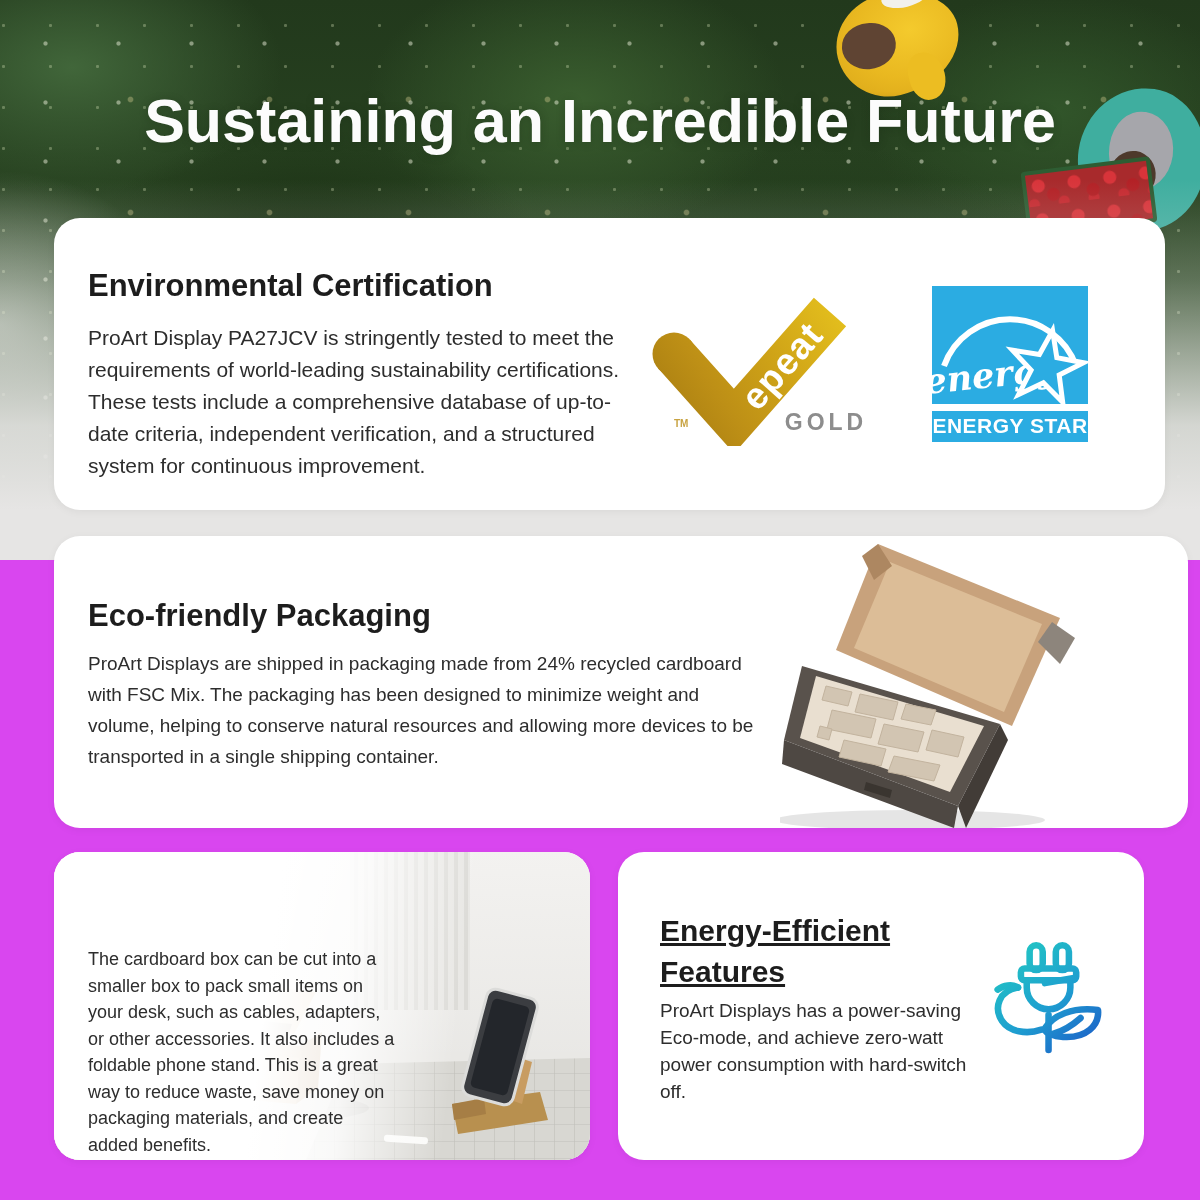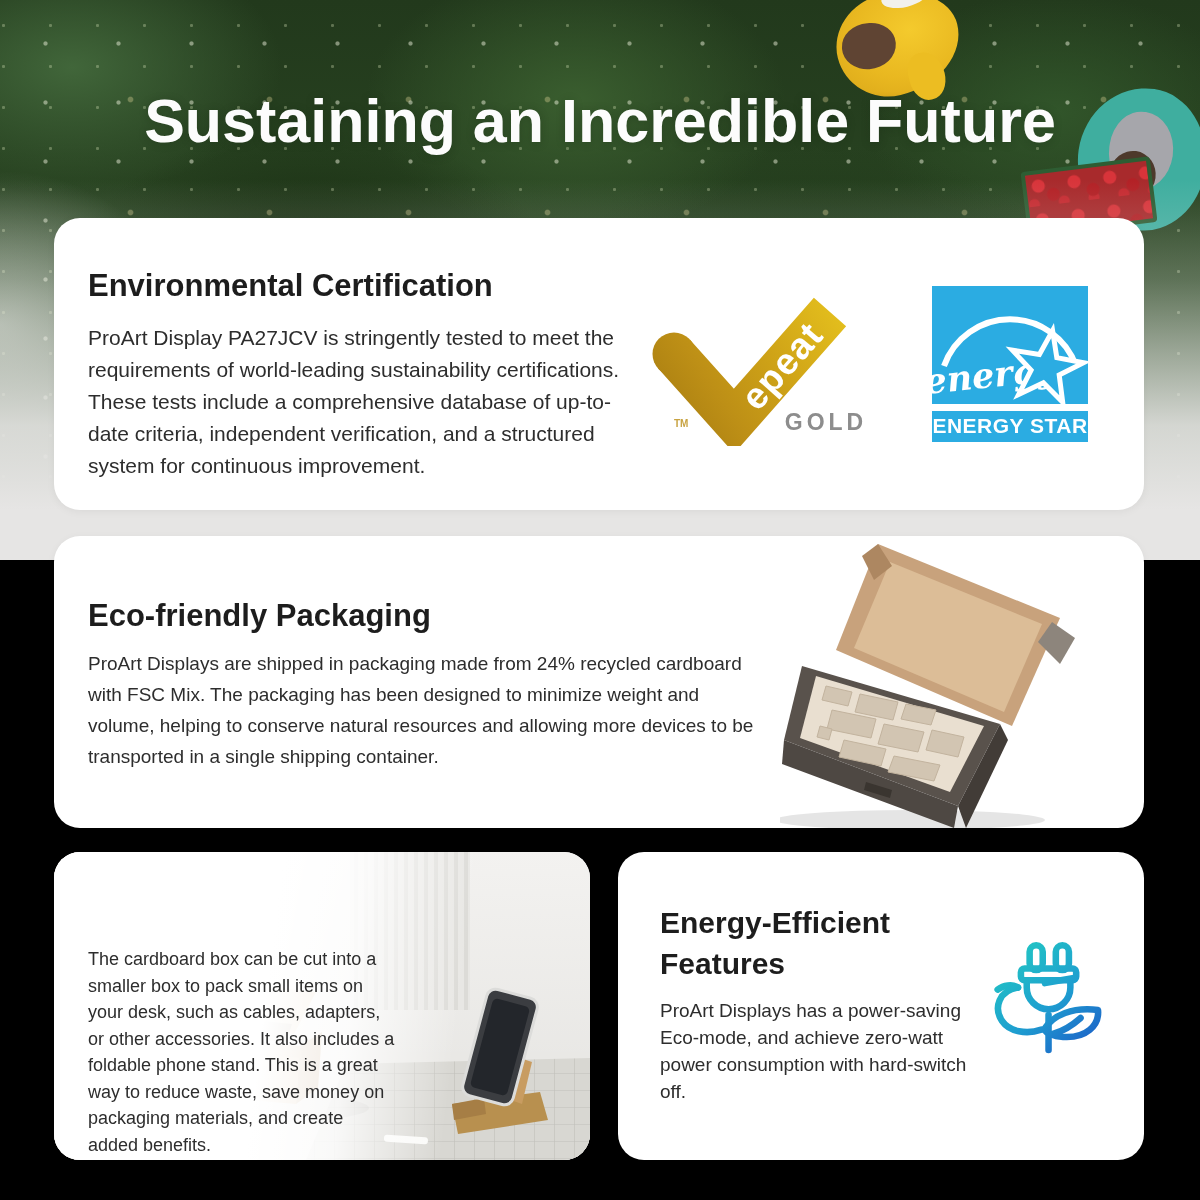--- a/index.html
+++ b/index.html
@@ -1,18 +1,18 @@
 <!DOCTYPE html>
 <html><head>
 <meta charset="utf-8">
 <style>
   html,body{margin:0;padding:0;}
   .page{
     position:relative;width:1200px;height:1200px;overflow:hidden;
-    background:#000000;font-family:"Liberation Sans",sans-serif;
+    background:#d946ef;font-family:"Liberation Sans",sans-serif;
   }
   
   .hero{position:absolute;left:0;top:0;width:1200px;height:560px;overflow:hidden;}
   .foliage{
     position:absolute;inset:0;
     background:
       radial-gradient(ellipse 260px 220px at 0% 58%, rgba(226,228,224,.55) 0%, rgba(226,228,224,0) 70%),
       radial-gradient(ellipse 300px 180px at 6% 12%, #41663a 0%, rgba(65,102,58,0) 70%),
       radial-gradient(ellipse 340px 200px at 26% 48%, #16290f 0%, rgba(22,41,15,0) 70%),
       radial-gradient(ellipse 300px 190px at 48% 18%, #3a5e2f 0%, rgba(58,94,47,0) 70%),
@@ -54,37 +54,37 @@
   .hero-fade{position:absolute;inset:0;
     background:linear-gradient(180deg, rgba(230,229,228,0) 0%, rgba(230,229,228,0) 32%,
       rgba(230,229,228,.28) 50%, rgba(230,229,228,.6) 63%, rgba(230,229,228,.9) 76%, #e6e5e4 91%);}
   .hero h1{position:absolute;left:0;top:86px;width:100%;margin:0;text-align:center;
     font-size:61px;font-weight:700;color:#fcfcfc;letter-spacing:0;
     text-shadow:0 1px 8px rgba(20,35,15,.25);}
   
   .card{position:absolute;background:#ffffff;border-radius:26px;box-shadow:0 2px 8px rgba(0,0,0,.05);}
   .card h2{position:absolute;margin:0;font-weight:700;color:#1d1d1d;}
   .card p{position:absolute;margin:0;color:#2d2d2d;}
-  .card-env{left:54px;top:218px;width:1090px;height:292px;}
+  .card-env{left:54px;top:218px;width:1090px;height:292px;padding-left:21px;}
   .card-env h2{left:34px;top:50px;font-size:31px;}
   .card-env p{left:34px;top:104px;width:545px;font-size:21px;line-height:32px;}
   .epeat-logo{position:absolute;left:596px;top:72px;}
   .estar-logo{position:absolute;left:878px;top:68px;}
-  .card-eco{left:54px;top:536px;width:1090px;height:292px;overflow:hidden;}
+  .card-eco{left:54px;top:536px;width:1090px;height:292px;overflow:hidden;padding-left:44px;}
   .card-eco h2{left:34px;top:62px;font-size:31px;}
   .card-eco p{left:34px;top:112px;width:672px;font-size:19px;line-height:31px;}
   .box-illo{position:absolute;left:726px;top:4px;}
   .card-reuse{left:54px;top:852px;width:536px;height:308px;overflow:hidden;}
   .reuse-photo{position:absolute;left:0;top:0;}
   .reuse-fade{position:absolute;inset:0;
     background:linear-gradient(97deg, #ffffff 0%, #ffffff 40%, rgba(255,255,255,.85) 55%, rgba(255,255,255,0) 74%);}
   .card-reuse h2{left:34px;top:42px;font-size:29px;}
   .card-reuse p{left:34px;top:94px;width:308px;font-size:18px;line-height:26.5px;}
   .card-energy{left:618px;top:852px;width:526px;height:308px;}
-  .card-energy h2{left:42px;top:50px;width:270px;font-size:30px;line-height:41px;}
+  .card-energy h2{left:42px;top:58px;width:270px;font-size:30px;line-height:41px;text-decoration:underline;}
   .card-energy p{left:42px;top:145px;width:310px;font-size:19px;line-height:27px;}
   .plug-icon{position:absolute;left:352px;top:64px;}
 </style>
 </head>
 <body>
 
 <div class="page">
 
   <section class="hero">
     <div class="foliage"></div>

